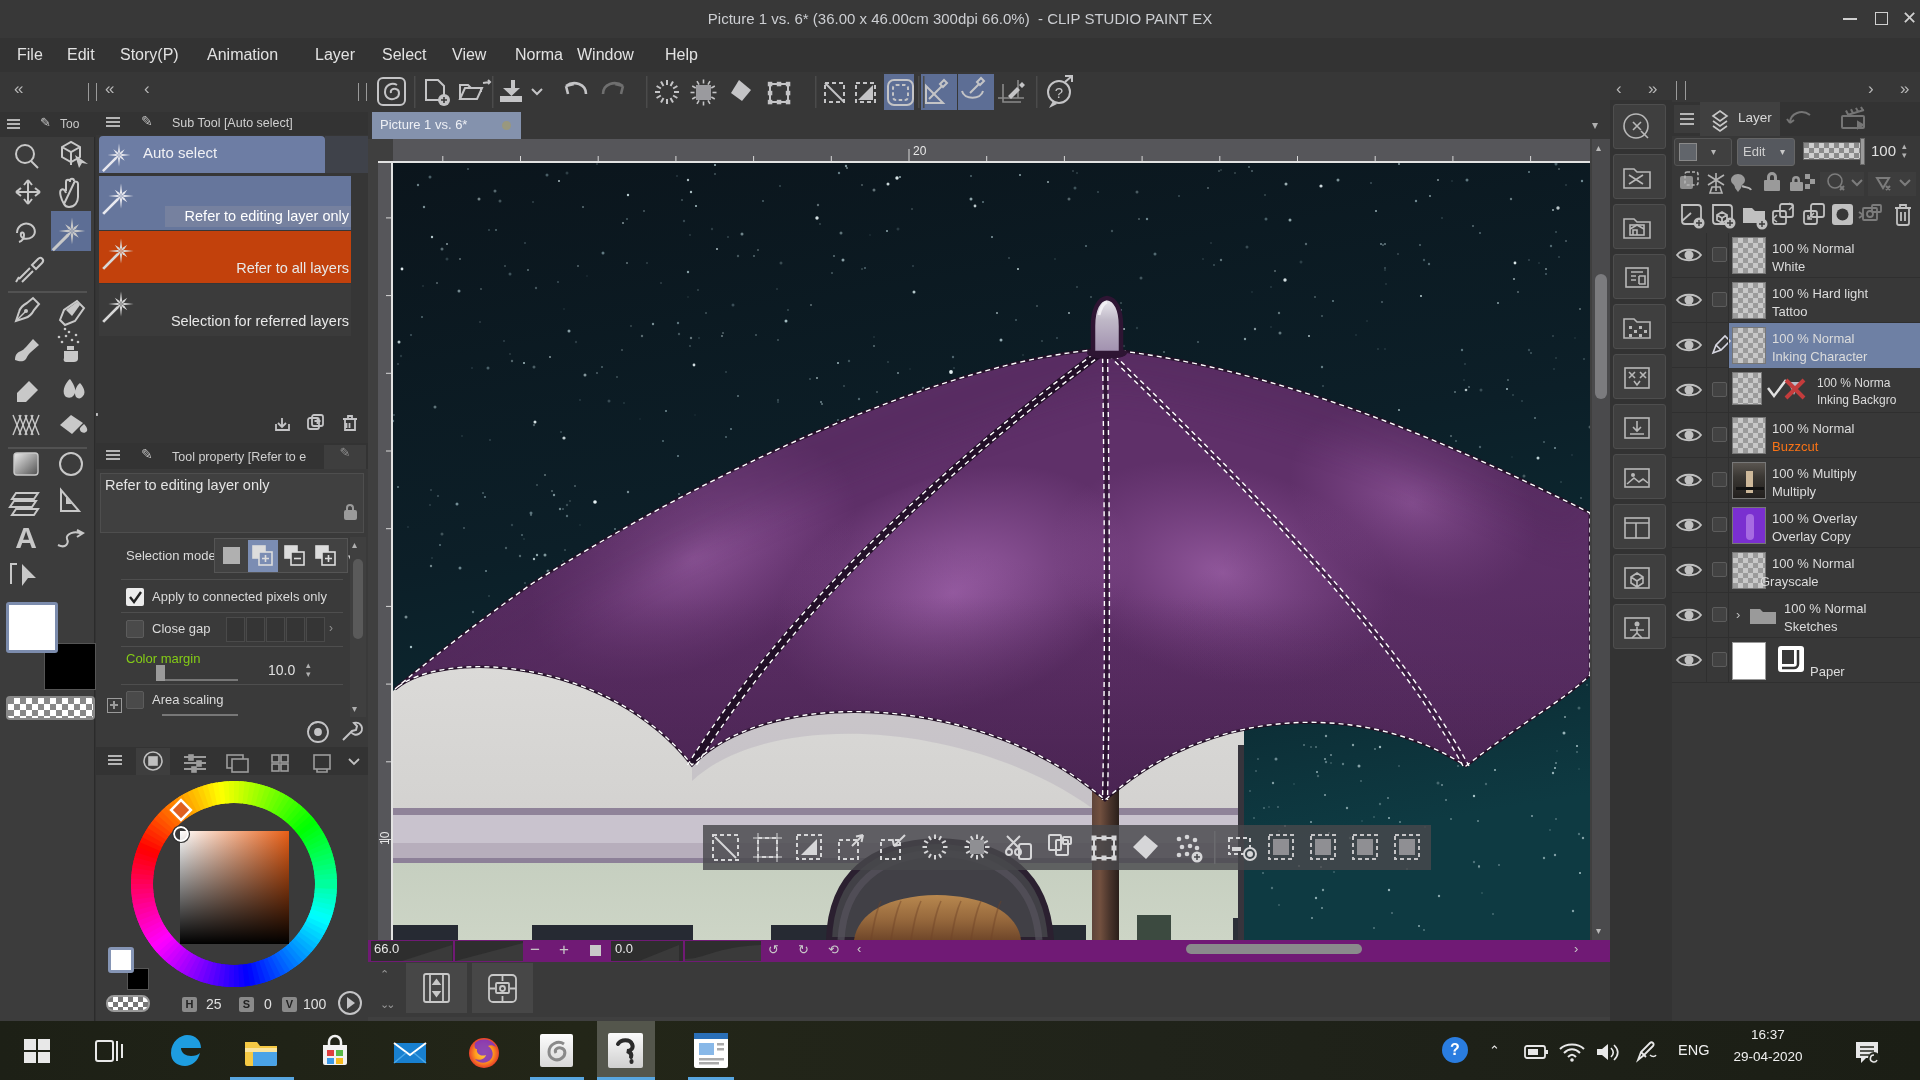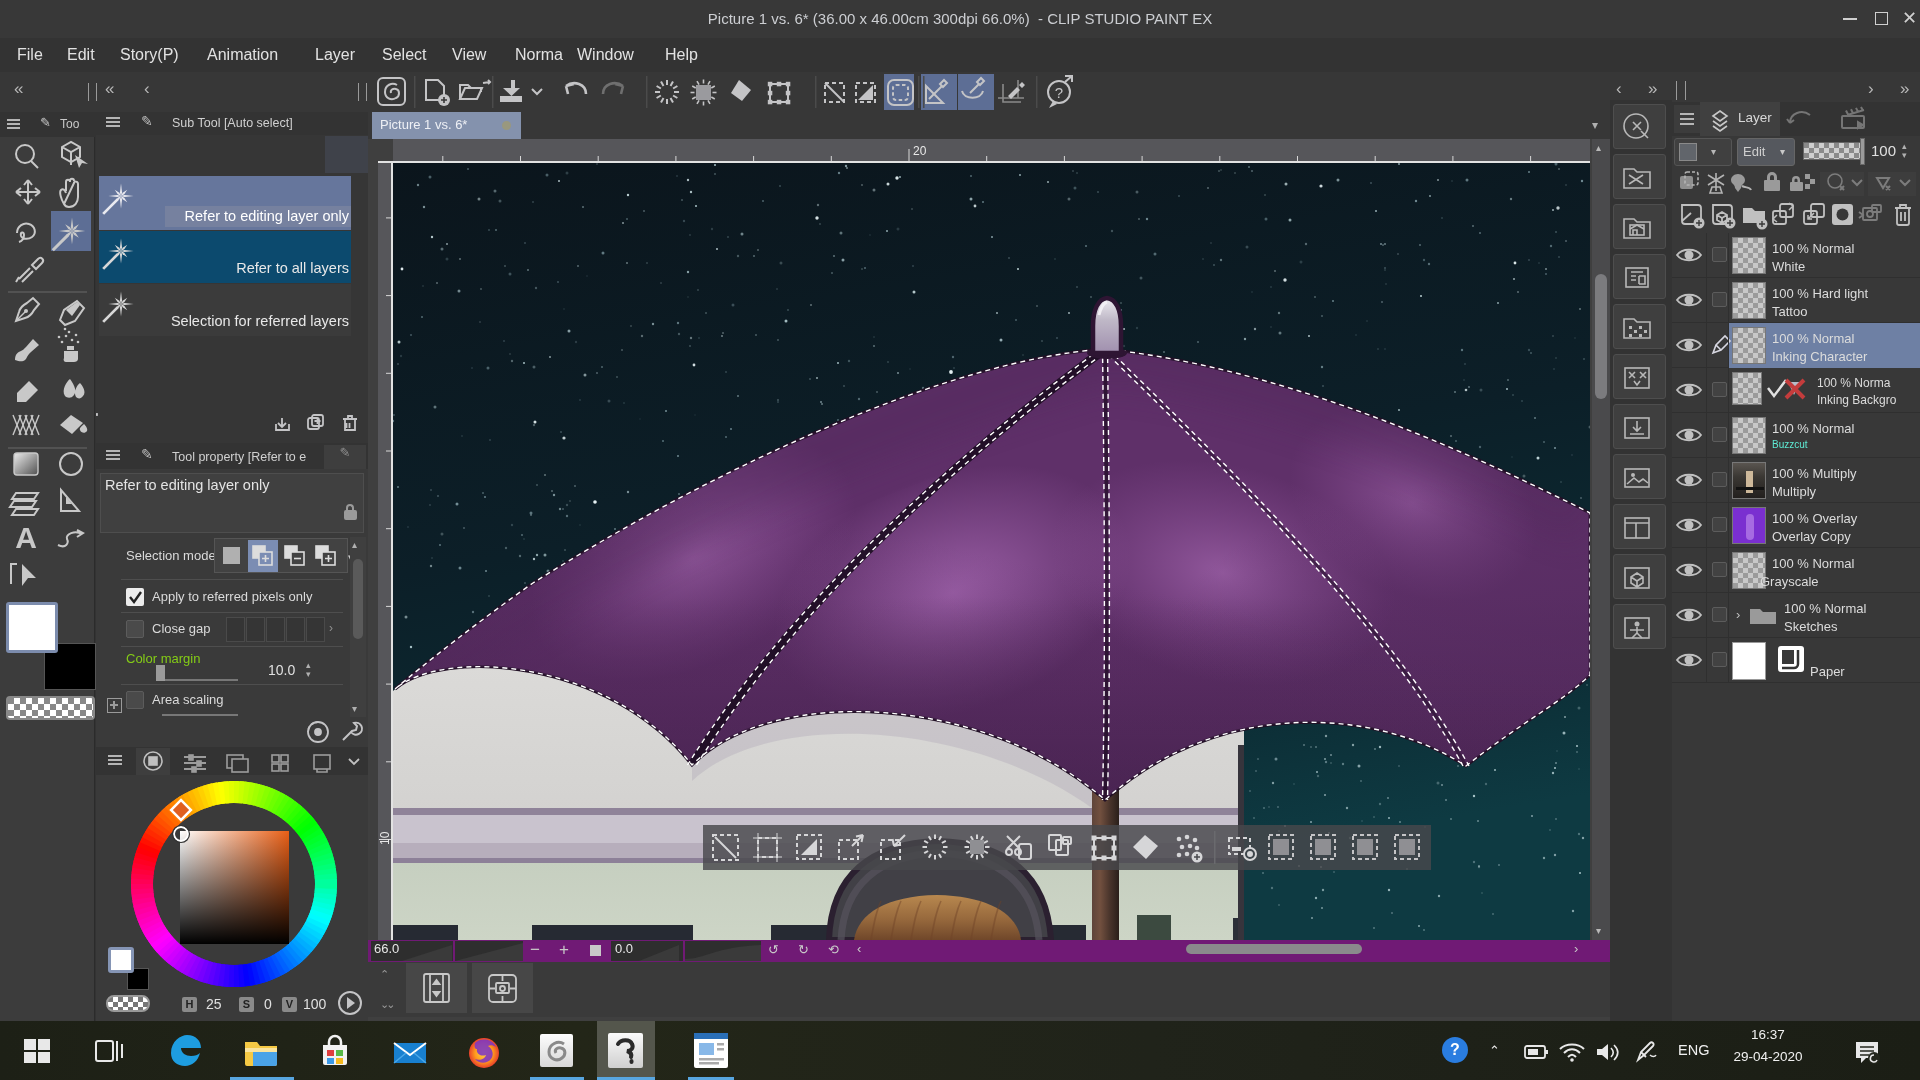--- a/index.html
+++ b/index.html
@@ -187,35 +187,48 @@
     <div class="abs" style="left:6px;top:490px;width:52px;height:51px;background:#fff;border:3px solid #7c8cad;border-radius:3px;z-index:3"></div>
     <div class="abs" style="left:44px;top:531px;width:52px;height:47px;background:#000;border:1px solid #555;z-index:2"></div>
     <div class="abs" style="left:6px;top:584px;width:89px;height:24px;border:2px solid #888;border-radius:4px;background:repeating-conic-gradient(#fff 0 25%,#888 0 50%) 0 0/12px 12px"></div>
   </div>
 <div class="abs" style="left:96px;top:112px;width:272px;height:331px;background:#363636">
     <div class="abs" style="left:0;top:0;width:272px;height:23px;background:#333">
       <div class="abs" style="left:10px;top:5px;width:14px;height:2px;background:#b5b5b5;box-shadow:0 4px 0 #b5b5b5,0 8px 0 #b5b5b5"></div>
       <div class="abs" style="left:45px;top:1px;color:#c0c0c0;font-size:14px">✎</div>
       <div class="abs" style="left:76px;top:4px;color:#d0d0d0;font-size:12.5px">Sub Tool [Auto select]</div>
     </div>
+    <div class="abs" style="left:3px;top:24px;width:226px;height:37px;background:#6d7da4;border-radius:4px 4px 0 0"><svg width="40" height="37" xmlns="http://www.w3.org/2000/svg">
+        <g transform="translate(20,19) scale(0.95)" fill="#e8e8ee">
+          <path d="M0,0 L3.3,1.0 L12.0,0.0 L3.3,-1.0 Z"></path>
+          <path d="M0,0 L1.6,3.1 L6.0,6.0 L3.1,1.6 Z"></path>
+          <path d="M0,0 L-1.0,3.3 L0.0,12.0 L1.0,3.3 Z"></path>
+          <path d="M0,0 L-3.1,1.6 L-6.0,6.0 L-1.6,3.1 Z"></path>
+          <path d="M0,0 L-3.3,-1.0 L-12.0,0.0 L-3.3,1.0 Z"></path>
+          <path d="M0,0 L-1.6,-3.1 L-6.0,-6.0 L-3.1,-1.6 Z"></path>
+          <path d="M0,0 L1.0,-3.3 L-0.0,-12.0 L-1.0,-3.3 Z"></path>
+          <path d="M0,0 L3.1,-1.6 L6.0,-6.0 L1.6,-3.1 Z"></path>
+          <path d="M-3,3 l-14,14" stroke="#e8e8ee" stroke-width="2.6" fill="none"></path>
+        </g>
+      </svg><div class="abs" style="left:44px;top:8px;color:#f0f0f4;font-size:15px">Auto select</div></div>
     <div class="abs" style="left:229px;top:24px;width:43px;height:37px;background:#3f424a"></div>
     <div class="abs" style="left:3px;top:64px;width:252px;height:54px;background:#66769c"><svg width="44" height="44" xmlns="http://www.w3.org/2000/svg">
         <g transform="translate(22,20) scale(1.05)" fill="#eaeaf0">
           <path d="M0,0 L3.3,1.0 L12.0,0.0 L3.3,-1.0 Z"></path>
           <path d="M0,0 L1.6,3.1 L6.0,6.0 L3.1,1.6 Z"></path>
           <path d="M0,0 L-1.0,3.3 L0.0,12.0 L1.0,3.3 Z"></path>
           <path d="M0,0 L-3.1,1.6 L-6.0,6.0 L-1.6,3.1 Z"></path>
           <path d="M0,0 L-3.3,-1.0 L-12.0,0.0 L-3.3,1.0 Z"></path>
           <path d="M0,0 L-1.6,-3.1 L-6.0,-6.0 L-3.1,-1.6 Z"></path>
           <path d="M0,0 L1.0,-3.3 L-0.0,-12.0 L-1.0,-3.3 Z"></path>
           <path d="M0,0 L3.1,-1.6 L6.0,-6.0 L1.6,-3.1 Z"></path>
           <path d="M-3,3 l-14,14" stroke="#eaeaf0" stroke-width="2.6" fill="none"></path>
         </g>
       </svg><div class="abs" style="left:66px;top:30px;width:186px;height:21px;background:#76819f"></div><div class="abs" style="left:0;top:32px;width:250px;text-align:right;color:#fff;font-size:14.5px">Refer to editing layer only</div></div>
-    <div class="abs" style="left:3px;top:119px;width:252px;height:52px;background:#0c4a6e"><svg width="44" height="44" xmlns="http://www.w3.org/2000/svg">
+    <div class="abs" style="left:3px;top:119px;width:252px;height:52px;background:#c2410c"><svg width="44" height="44" xmlns="http://www.w3.org/2000/svg">
         <g transform="translate(22,20) scale(1.05)" fill="#d8d8d8">
           <path d="M0,0 L3.3,1.0 L12.0,0.0 L3.3,-1.0 Z"></path>
           <path d="M0,0 L1.6,3.1 L6.0,6.0 L3.1,1.6 Z"></path>
           <path d="M0,0 L-1.0,3.3 L0.0,12.0 L1.0,3.3 Z"></path>
           <path d="M0,0 L-3.1,1.6 L-6.0,6.0 L-1.6,3.1 Z"></path>
           <path d="M0,0 L-3.3,-1.0 L-12.0,0.0 L-3.3,1.0 Z"></path>
           <path d="M0,0 L-1.6,-3.1 L-6.0,-6.0 L-3.1,-1.6 Z"></path>
           <path d="M0,0 L1.0,-3.3 L-0.0,-12.0 L-1.0,-3.3 Z"></path>
           <path d="M0,0 L3.1,-1.6 L6.0,-6.0 L1.6,-3.1 Z"></path>
           <path d="M-3,3 l-14,14" stroke="#d8d8d8" stroke-width="2.6" fill="none"></path>
@@ -275,21 +288,21 @@
           <rect x="107" y="13" width="13" height="13" fill="#424242"></rect>
           <path d="M110,19.5 h7 m-3.5,-3.5 v7"></path>
         </g>
       </svg>
     </div>
     <div class="abs" style="left:252px;top:108px;color:#c8c8c8;font-size:11px">▾</div>
     <div class="abs" style="left:25px;top:136px;width:222px;height:1px;background:#4e4e4e"></div>
     <div class="abs" style="left:30px;top:145px;width:18px;height:18px;background:#ececec;border-radius:2px"><svg width="18" height="18" xmlns="http://www.w3.org/2000/svg">
         <path d="M4,9 l4,5 l7,-10" stroke="#222" stroke-width="2.4" fill="none"></path>
       </svg></div>
-    <div class="abs" style="left:56px;top:146px;color:#dadada;font-size:13px">Apply to referred pixels only</div>
+    <div class="abs" style="left:56px;top:146px;color:#dadada;font-size:13px">Apply to connected pixels only</div>
     <div class="abs" style="left:25px;top:169px;width:222px;height:1px;background:#4e4e4e"></div>
     <div class="abs" style="left:30px;top:177px;width:18px;height:18px;background:#4a4a4a;border:1px solid #5c5c5c;border-radius:2px"></div>
     <div class="abs" style="left:56px;top:178px;color:#dadada;font-size:13px">Close gap</div>
     <div class="abs" style="left:130px;top:174px;width:19px;height:25px;background:#353535;border:1px solid #4a4a4a"></div>
     <div class="abs" style="left:150px;top:174px;width:19px;height:25px;background:#353535;border:1px solid #4a4a4a"></div>
     <div class="abs" style="left:170px;top:174px;width:19px;height:25px;background:#353535;border:1px solid #4a4a4a"></div>
     <div class="abs" style="left:190px;top:174px;width:19px;height:25px;background:#353535;border:1px solid #4a4a4a"></div>
     <div class="abs" style="left:210px;top:174px;width:19px;height:25px;background:#353535;border:1px solid #4a4a4a"></div>
     <div class="abs" style="left:233px;top:178px;color:#909090;font-size:12px">›</div>
     <div class="abs" style="left:25px;top:203px;width:222px;height:1px;background:#4e4e4e"></div>
@@ -1931,21 +1944,21 @@
       <div class="abs" style="left:0;top:313px;width:248px;height:45px;border-bottom:1px solid #2f2f2f">
         <div class="abs" style="left:2px;top:11px"><svg width="30" height="22" xmlns="http://www.w3.org/2000/svg">
             <path d="M3,11 C8,4 22,4 27,11 C22,18 8,18 3,11 Z" fill="none" stroke="#c0c0c0" stroke-width="1.8"></path>
             <circle cx="15" cy="11" r="4.5" fill="#c0c0c0"></circle>
           </svg></div>
         <div class="abs" style="left:34px;top:0;width:1px;height:45px;background:#2f2f2f"></div>
         <div class="abs" style="left:40px;top:14px;width:15px;height:15px;background:#424242;border:1px solid #5c5c5c;border-radius:2px"></div>
         <div class="abs" style="left:56px;top:0;width:1px;height:45px;background:#2f2f2f"></div>
         <div class="abs" style="left:60px;top:4px;width:34px;height:37px;background:repeating-conic-gradient(#c8c8c8 0 25%,#9b9b9b 0 50%) 0 0/10px 10px;border:1px solid #777"></div>
         <div class="abs" style="left:100px;top:8px;color:#dcdcdc;font-size:13px">100 % Normal</div>
-        <div class="abs" style="left:100px;top:26px;color:#5eead4;font-size:10px">Buzzcut</div>
+        <div class="abs" style="left:100px;top:26px;color:#f97316;font-size:13px">Buzzcut</div>
       </div>
       <div class="abs" style="left:0;top:358px;width:248px;height:45px;border-bottom:1px solid #2f2f2f">
         <div class="abs" style="left:2px;top:11px"><svg width="30" height="22" xmlns="http://www.w3.org/2000/svg">
             <path d="M3,11 C8,4 22,4 27,11 C22,18 8,18 3,11 Z" fill="none" stroke="#c0c0c0" stroke-width="1.8"></path>
             <circle cx="15" cy="11" r="4.5" fill="#c0c0c0"></circle>
           </svg></div>
         <div class="abs" style="left:34px;top:0;width:1px;height:45px;background:#2f2f2f"></div>
         <div class="abs" style="left:40px;top:14px;width:15px;height:15px;background:#424242;border:1px solid #5c5c5c;border-radius:2px"></div>
         <div class="abs" style="left:56px;top:0;width:1px;height:45px;background:#2f2f2f"></div>
         <div class="abs" style="left:60px;top:4px;width:34px;height:37px;border:1px solid #777;background:linear-gradient(180deg,#5a5550 0%,#3a3733 40%,#23201e 100%)">

